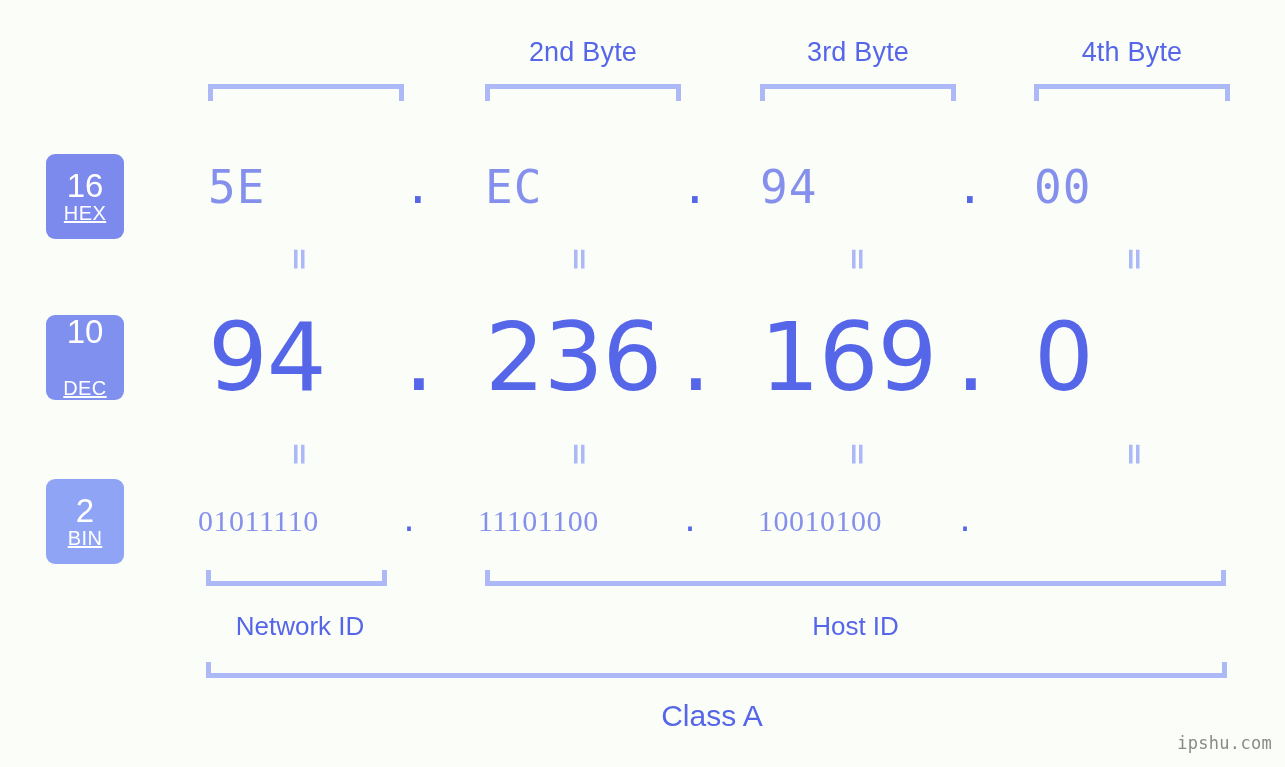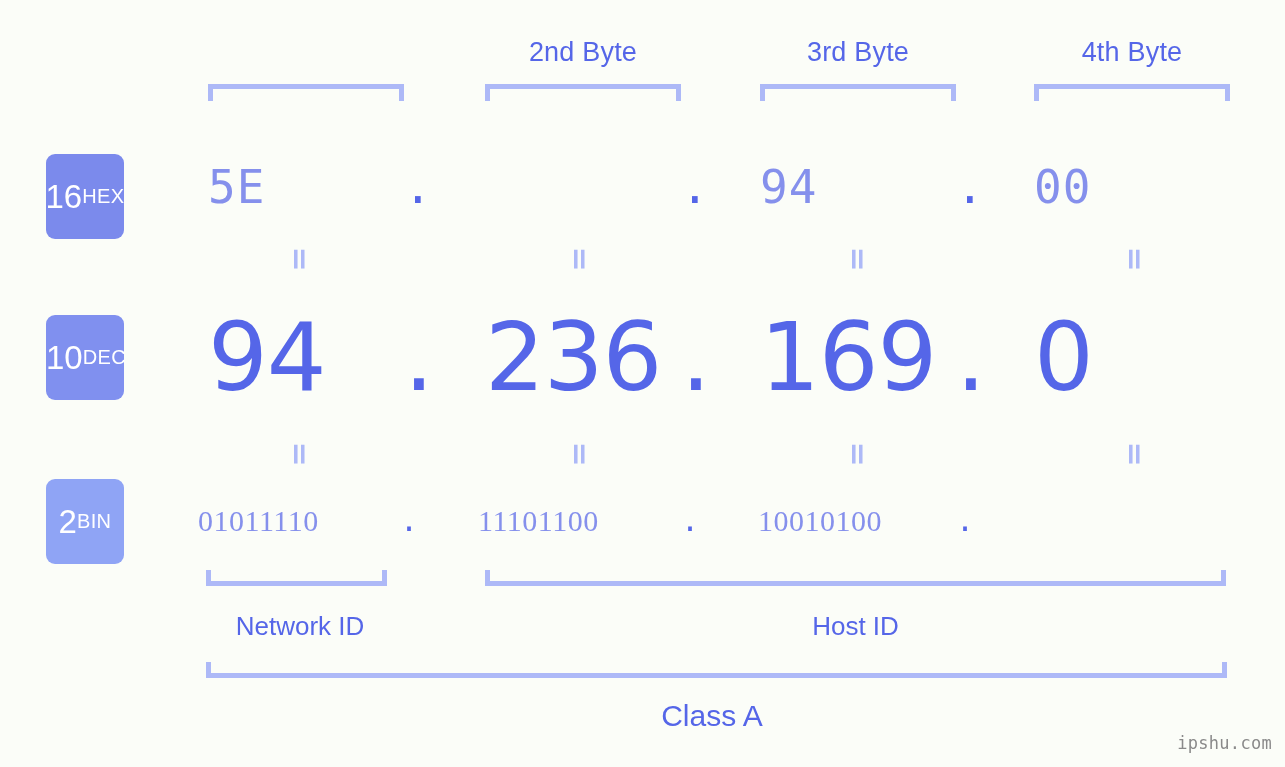--- a/index.html
+++ b/index.html
@@ -49,35 +49,36 @@
   
   .badge {
     position: absolute;
     left: 46px;
     width: 78px;
     border-radius: 9px;
     color: #ffffff;
     text-align: center;
     box-sizing: border-box;
     display: flex;
-    flex-direction: row;
+    flex-direction: column;
     justify-content: center;
     align-items: center;
   }
   .badge .num {
     font-size: 33px;
     line-height: 33px;
     font-weight: 400;
     font-family: "Liberation Sans", sans-serif;
   }
   .badge .unit {
     font-size: 20px;
     line-height: 23px;
     font-family: "Liberation Sans", sans-serif;
     letter-spacing: 0.4px;
+    text-decoration: underline;
   }
   #badge-hex { top: 154px; height: 85px; background: #7b8aec; }
   #badge-dec { top: 315px; height: 85px; background: #8090ef; justify-content: space-between; }
   #badge-bin { top: 479px; height: 85px; background: #8fa4f5; }
 
   
   .row {
     position: absolute;
     left: 0;
     width: 1285px;
@@ -241,20 +242,21 @@
     <span class="unit">DEC</span>
   </div>
   <div class="badge" id="badge-bin">
     <span class="num">2</span>
     <span class="unit">BIN</span>
   </div>
 
   <div class="row" id="row-hex">
     <div class="cell" style="left:208px;width:196px;">5E</div>
     <div class="cell sep" style="left:404px;width:81px;">.</div>
+    <div class="cell" style="left:485px;width:196px;">EC</div>
     <div class="cell sep" style="left:681px;width:79px;">.</div>
     <div class="cell" style="left:760px;width:196px;">94</div>
     <div class="cell sep" style="left:956px;width:78px;">.</div>
     <div class="cell" style="left:1034px;width:196px;">00</div>
   </div>
 
   <div class="eq" style="left:287px;top:242px;">=</div>
   <div class="eq" style="left:567px;top:242px;">=</div>
   <div class="eq" style="left:845px;top:242px;">=</div>
   <div class="eq" style="left:1122px;top:242px;">=</div>

